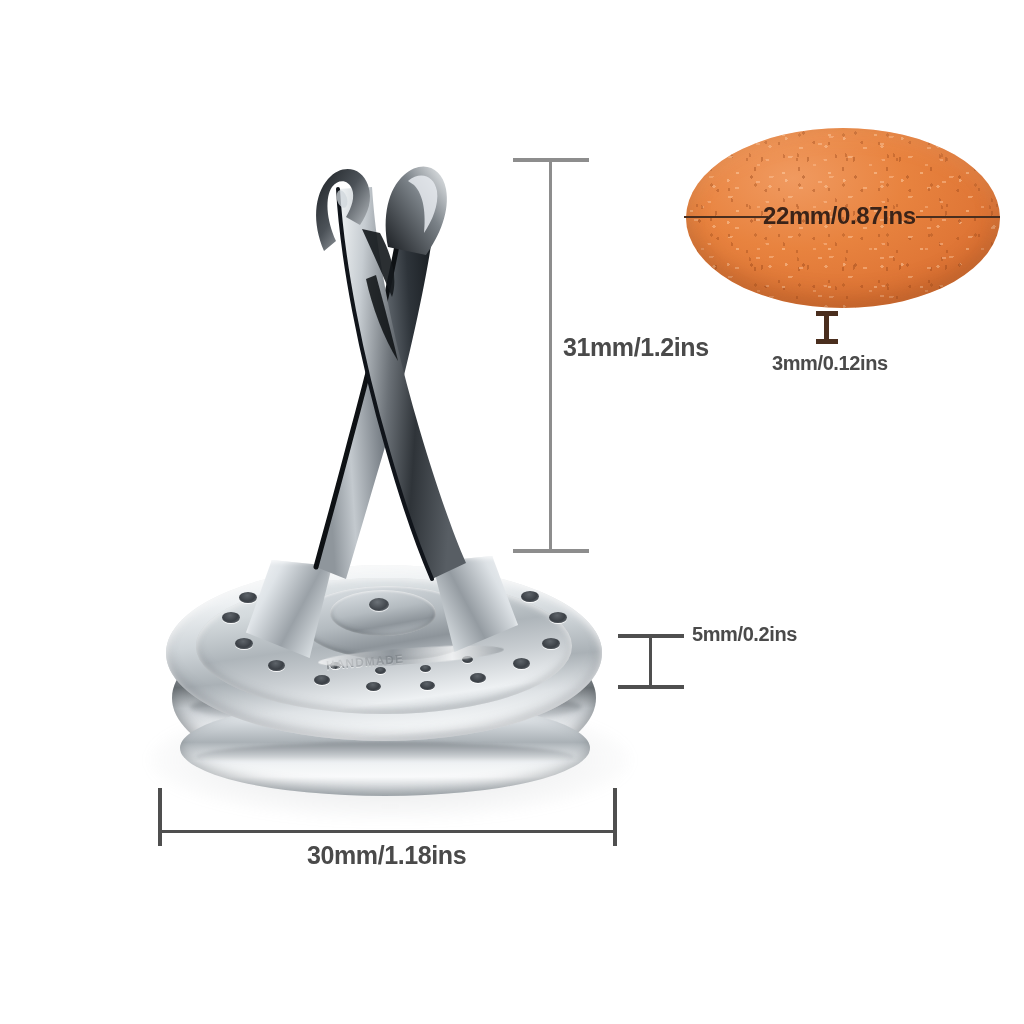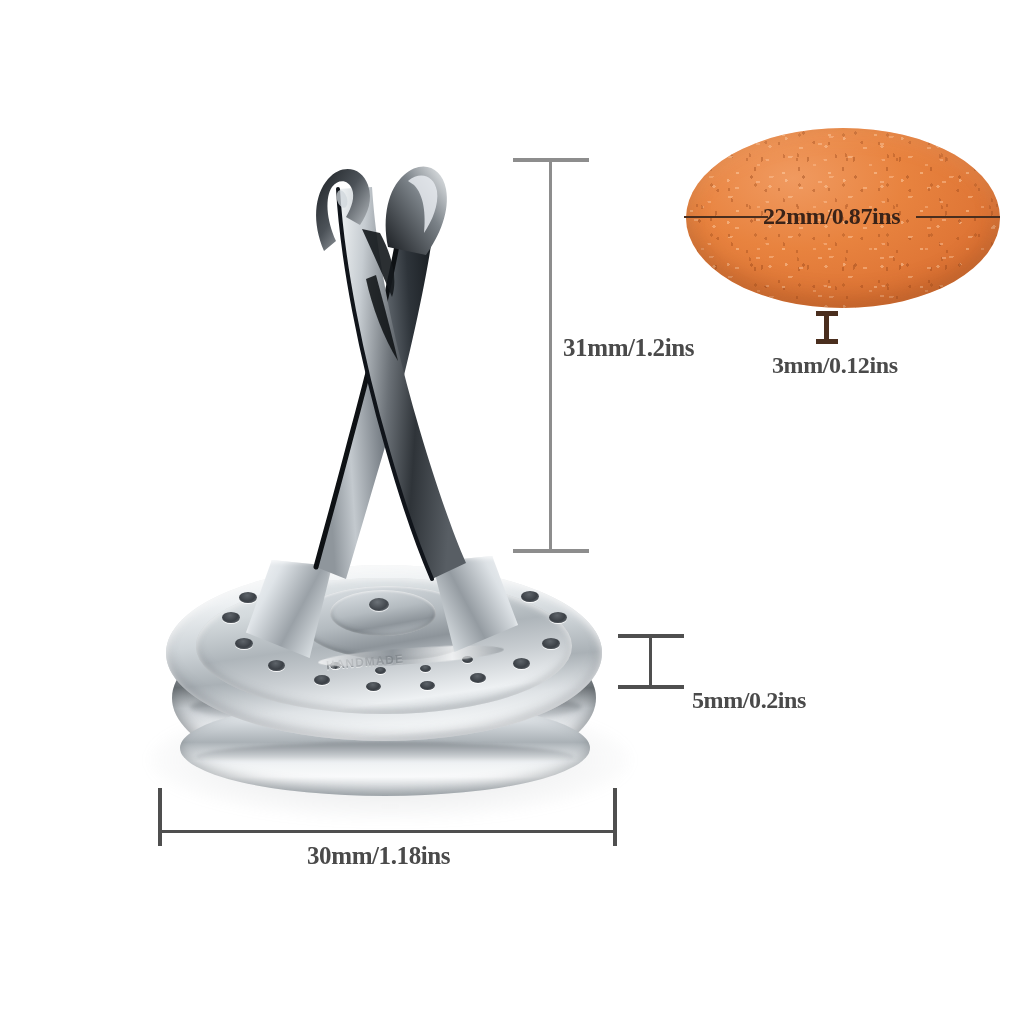--- a/index.html
+++ b/index.html
@@ -15,29 +15,29 @@
     width: 1024px;
     height: 1024px;
     background: #ffffff;
     overflow: hidden;
   }
 
   
   .dim-label {
     position: absolute;
     color: #4a4a4a;
-    font-family: Liberation Serif, serif;
+    font-family: Liberation Sans, sans-serif;
     font-weight: bold;
     font-size: 25px;
     letter-spacing: -0.4px;
     white-space: nowrap;
     line-height: 1;
   }
   .dim-label.small {
-    font-size: 24px;
+    font-size: 20px;
   }
   .dim-label.onpad {
     color: #3a2318;
     font-size: 24px;
     font-weight: bold;
   }
 
   
   .rule-v {           
     position: absolute;
@@ -315,21 +315,21 @@
     <div class="cap-h" style="left:513px; top:158px; width:76px;"></div>
     <div class="rule-v" style="left:549px; top:158px; height:394px;"></div>
     <div class="cap-h" style="left:513px; top:549px; width:76px;"></div>
     <div class="dim-label" style="left:563px; top:335px;">31mm/1.2ins</div>
   </div>
 
   <div>
     <div class="cap-h rule-dark" style="left:618px; top:634px; width:66px;"></div>
     <div class="rule-v rule-dark" style="left:649px; top:634px; height:54px;"></div>
     <div class="cap-h rule-dark" style="left:618px; top:685px; width:66px;"></div>
-    <div class="dim-label small" style="left:692px; top:688px;">5mm/0.2ins</div>
+    <div class="dim-label small" style="left:692px; top:624px;">5mm/0.2ins</div>
   </div>
 
   <div>
     <div class="cap-v" style="left:158px; top:788px; height:58px;"></div>
     <div class="rule-h rule-dark" style="left:158px; top:830px; width:459px;"></div>
     <div class="cap-v" style="left:613px; top:788px; height:58px;"></div>
     <div class="dim-label" style="left:307px; top:843px;">30mm/1.18ins</div>
   </div>
 
   <div>

